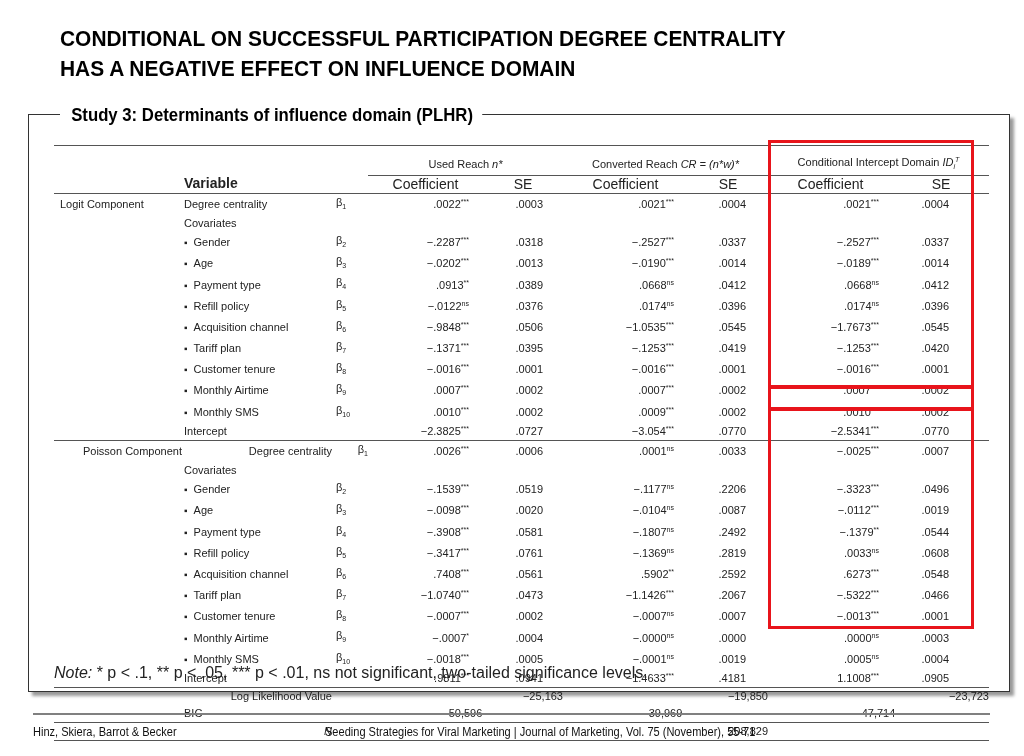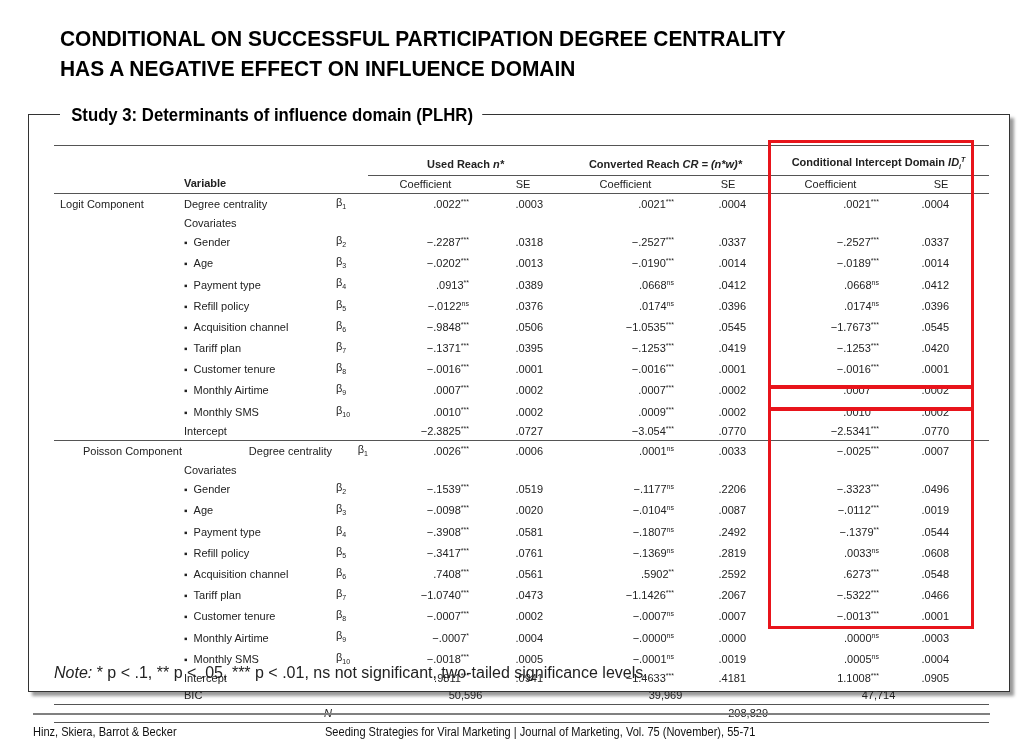--- a/index.html
+++ b/index.html
@@ -34,23 +34,23 @@
   .c-beta { width: 36px; text-align: left; padding-left: 4px; font-size: 11px; }
   .c-beta sub { font-size: 7px; }
   .c-coef { width: 115px; text-align: right; padding-right: 14px; }
   .c-se { width: 80px; text-align: right; padding-right: 20px; }
   .c-coef2 { width: 115px; text-align: right; padding-right: 14px; }
   .c-se2 { width: 80px; text-align: right; padding-right: 22px; }
   .c-coef3 { width: 125px; text-align: right; padding-right: 14px; }
   .c-se3 { width: 106px; text-align: right; padding-right: 40px; }
   sup { font-size: 7px; vertical-align: 4px; line-height: 0; }
   .top-rule td { border-top: 1.5px solid #555; height: 8px; }
-  .hdr1 th { font-weight: bold; text-align: center; font-size: 11px; }
+  .hdr1 th { font-weight: normal; text-align: center; font-size: 11px; }
   .hdr1 .span-used, .hdr1 .span-conv, .hdr1 .span-cid { border-bottom: 1px solid #555; }
-  .hdr2 th { text-align: center; font-size: 11px; }
+  .hdr2 th { text-align: center; font-size: 14px; }
   .hdr2 th.var-head { text-align: left; font-weight: bold; padding-left: 2px; }
   .hdr2 { border-bottom: 1.5px solid #555; }
   .rule-top td { border-top: 1.5px solid #555; text-align: right; }
   .bottom-rule td { border-bottom: 1.5px solid #555; }
   .bullet::before { content: "\25AA"; margin-right: 6px; font-size: 10px; }
   .fit-cell { text-align: center; }
   .note {
     position: absolute; left: 54px; top: 656px; font-size: 16px; color: #222; margin-top: 8px;
   }
   .note i { font-style: italic; }
@@ -362,20 +362,28 @@
           <td class="c-comp"></td>
           <td class="c-var"><span>Intercept</span></td>
           <td class="c-beta"></td>
           <td class="c-coef"><span>.9811</span><sup>***</sup></td>
           <td class="c-se">.0941</td>
           <td class="c-coef2"><span>−1.4633</span><sup>***</sup></td>
           <td class="c-se2">.4181</td>
           <td class="c-coef3"><span>1.1008</span><sup>***</sup></td>
           <td class="c-se3">.0905</td>
         </tr>
+        <tr class="rule-top">
+          <td class="c-comp"></td>
+          <td class="c-var">Log Likelihood Value</td>
+          <td class="c-beta"></td>
+          <td class="fit-cell" colspan="2">−25,163</td>
+          <td class="fit-cell" colspan="2">−19,850</td>
+          <td class="fit-cell" colspan="2">−23,723</td>
+        </tr>
         <tr>
           <td class="c-comp"></td>
           <td class="c-var">BIC</td>
           <td class="c-beta"></td>
           <td class="fit-cell" colspan="2">50,596</td>
           <td class="fit-cell" colspan="2">39,969</td>
           <td class="fit-cell" colspan="2">47,714</td>
         </tr>
         <tr class="rule-top bottom-rule">
           <td class="c-comp"></td>

